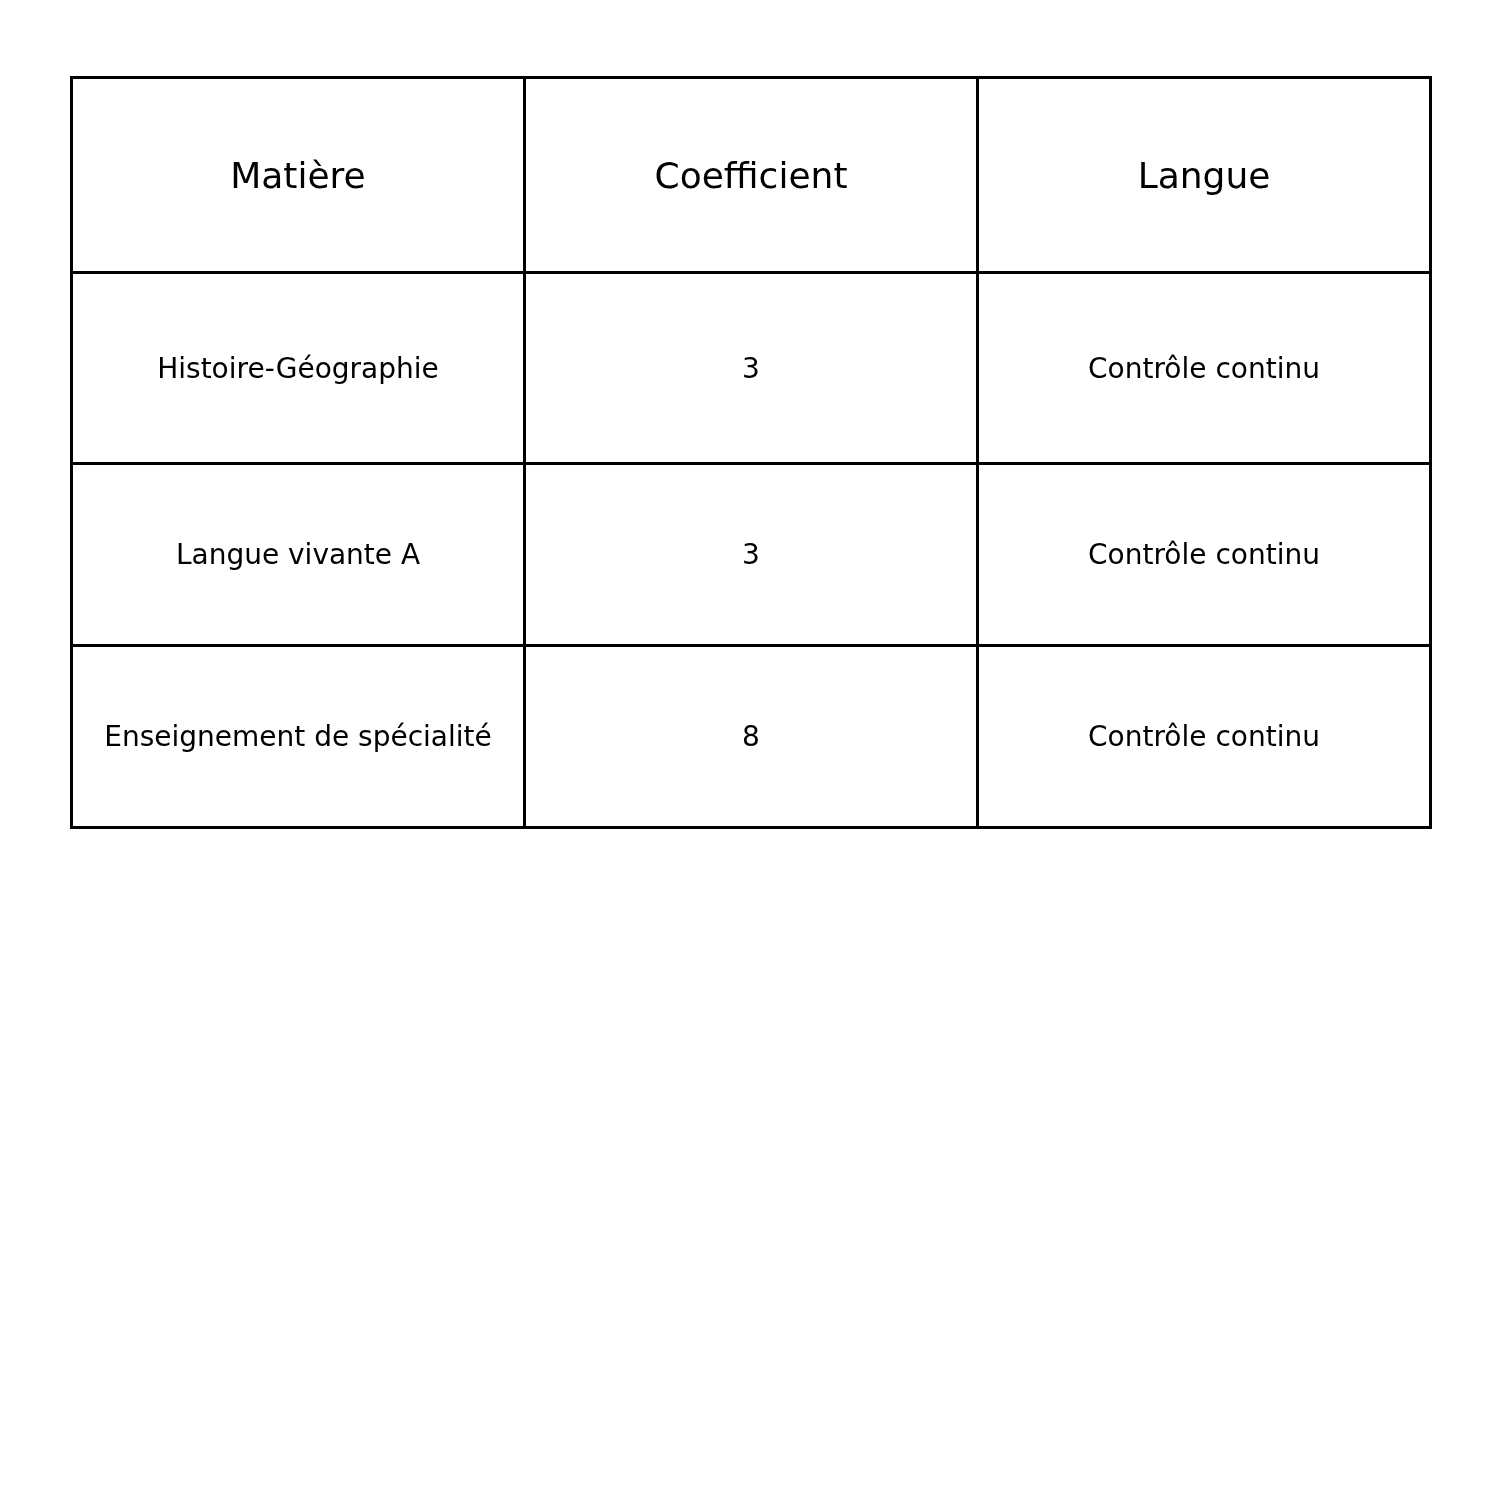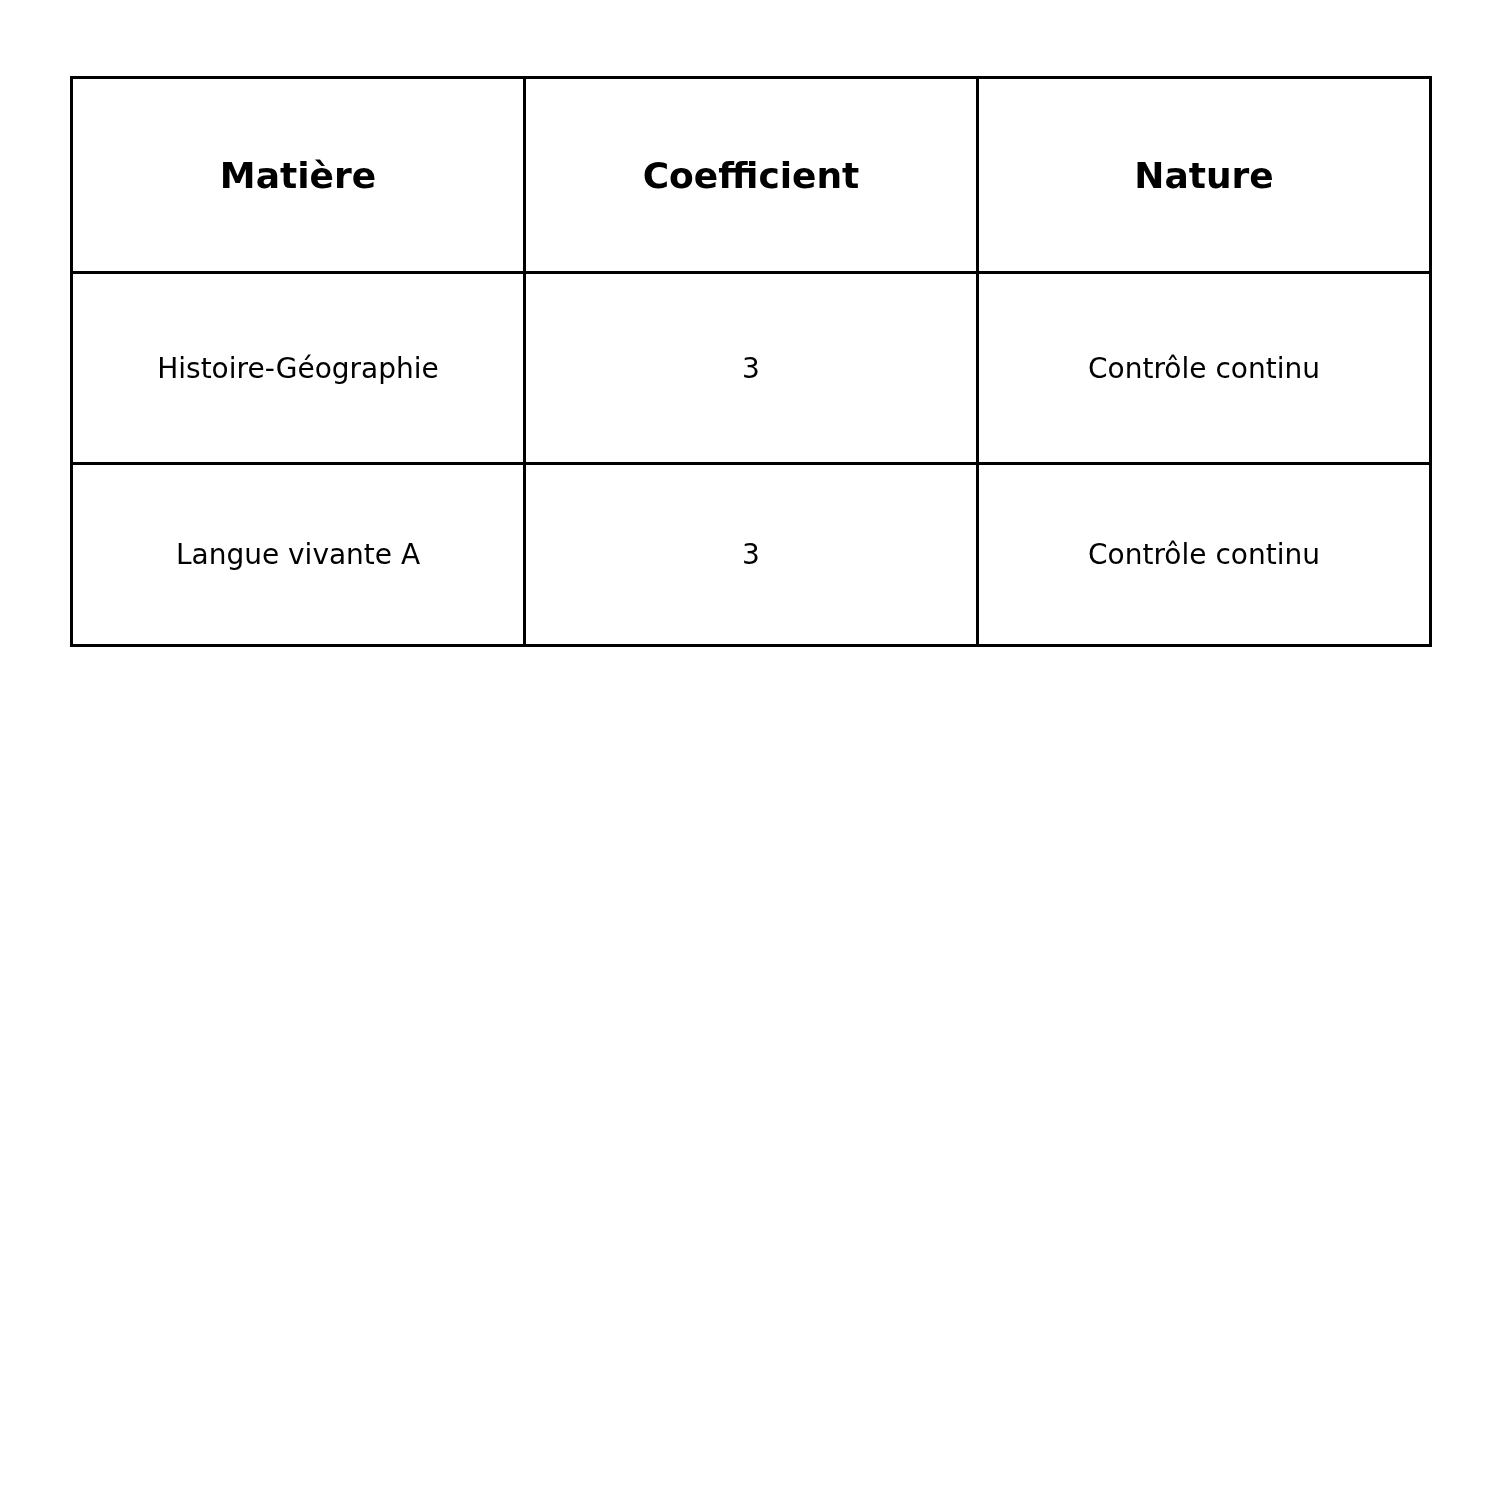--- a/index.html
+++ b/index.html
@@ -1,45 +1,50 @@
 <!DOCTYPE html>
 <html><head>
 <meta charset="utf-8">
 <style>
   html, body { margin: 0; padding: 0; background: #ffffff; }
   body { width: 1500px; height: 1500px; position: relative; font-family: "DejaVu Sans", sans-serif; color: #000; }
   .tbl { position: absolute; left: 70px; top: 76px; width: 1360px; border-collapse: collapse; table-layout: fixed; }
   .tbl td, .tbl th { border: 3px solid #000; text-align: center; vertical-align: middle; padding: 0; }
-  .tbl th { font-weight: bold; font-size: 36px; height: 192px; }
+  .tbl th { font-weight: normal; font-size: 36px; height: 192px; }
   .tbl td { font-size: 28px; }
   .tbl col { width: 453px; }
   .r1, .r2 { height: 191px; }
   .r3, .r4, .r5, .r6 { height: 182px; }
 </style>
 </head>
 <body>
 
 <table class="tbl">
   <colgroup>
       <col>
       <col>
       <col>
     </colgroup>
   <thead>
     <tr>
       <th>Matière</th>
       <th>Coefficient</th>
-      <th>Nature</th>
+      <th>Langue</th>
     </tr>
   </thead>
   <tbody>
     <tr class="r2">
       <td>Histoire-Géographie</td>
       <td>3</td>
       <td>Contrôle continu</td>
     </tr>
     <tr class="r3">
       <td>Langue vivante A</td>
       <td>3</td>
       <td>Contrôle continu</td>
     </tr>
+    <tr class="r5">
+      <td>Enseignement de spécialité</td>
+      <td>8</td>
+      <td>Contrôle continu</td>
+    </tr>
   </tbody>
 </table>
 
 </body></html>

